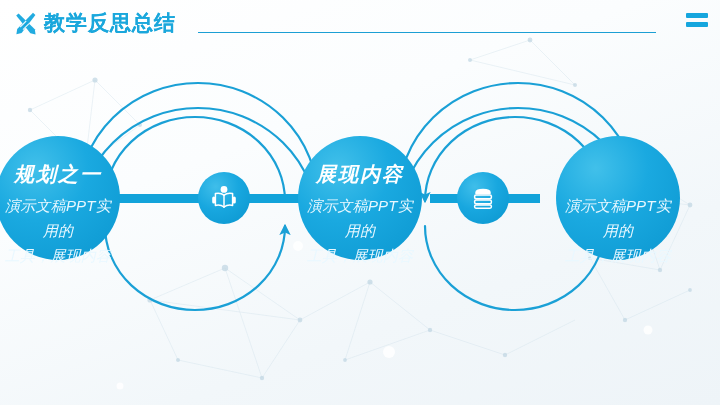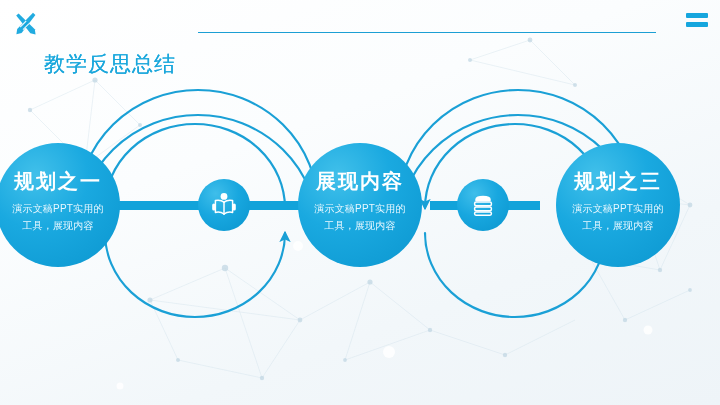--- a/index.html
+++ b/index.html
@@ -35,28 +35,27 @@
   #logo-icon {
     position: absolute;
     left: 12px; top: 10px;
     width: 28px; height: 28px;
   }
   #page-title {
     position: absolute;
     left: 44px;
     top: 9px;
     font-size: 21px;
-    font-weight: normal;
+    font-weight: bold;
     letter-spacing: 1px;
     color: #1aa7dc;
     background: linear-gradient(180deg, #28b6e6 0%, #0f9ad0 100%);
     -webkit-background-clip: text;
     background-clip: text;
     white-space: nowrap;
-    margin-top: 41px;
   }
   #header-rule {
     position: absolute;
     left: 198px;
     top: 32px;
     width: 458px;
     height: 0;
     border-top: 1.6px solid #1c9fd4;
   }
   #menu-icon {
@@ -71,23 +70,24 @@
     width: 22px;
     height: 5px;
     border-radius: 1px;
     background: #15a6de;
   }
   #menu-icon span + span { margin-top: 4px; }
 
   
   #diagram {
     position: absolute;
-    left: 0; top: 38px;
+    left: 0; top: 31px;
     width: 720px;
     height: 357px;
+    font-style: italic;
   }
   #arcs {
     position: absolute;
     left: 0; top: 0;
     width: 720px;
     height: 357px;
   }
   
   .connector-bar {
     position: absolute;
@@ -113,21 +113,21 @@
     font-size: 20px;
     font-weight: bold;
     letter-spacing: 2px;
     line-height: 1;
     color: #ffffff;
   }
   .node-desc {
     position: absolute;
     left: 4px; right: 4px;
     top: 58px;
-    font-size: 10px;
+    font-size: 15px;
     line-height: 1.65;
     color: #e9f8ff;
     letter-spacing: 0.2px;
   }
   
   .mini-node {
     position: absolute;
     width: 52px;
     height: 52px;
     border-radius: 50%;
@@ -281,21 +281,20 @@
         <g fill="none" stroke="#ffffff" stroke-width="1.5" stroke-linejoin="round">
           <path d="M7.0 8.4 C7.0 6.6 9.6 5.4 14 5.4 C18.4 5.4 21.0 6.6 21.0 8.4 L21.0 9.6 L7.0 9.6 Z" fill="#ffffff" stroke="#ffffff"></path>
           <rect x="5.6" y="11.0" width="16.8" height="3.8" rx="1.5"></rect>
           <rect x="5.6" y="16.0" width="16.8" height="3.8" rx="1.5"></rect>
           <rect x="5.6" y="21.0" width="16.8" height="3.2" rx="1.4"></rect>
         </g>
       </svg>
     </div>
 
     <div class="node" style="left:556px; top:105px;">
-      <div class="node-title">规划之三</div>
       <div class="node-desc">
         <div>演示文稿PPT实用的</div>
         <div>工具，展现内容</div>
       </div>
     </div>
 
   </div>
 </div>
 
 </body></html>

